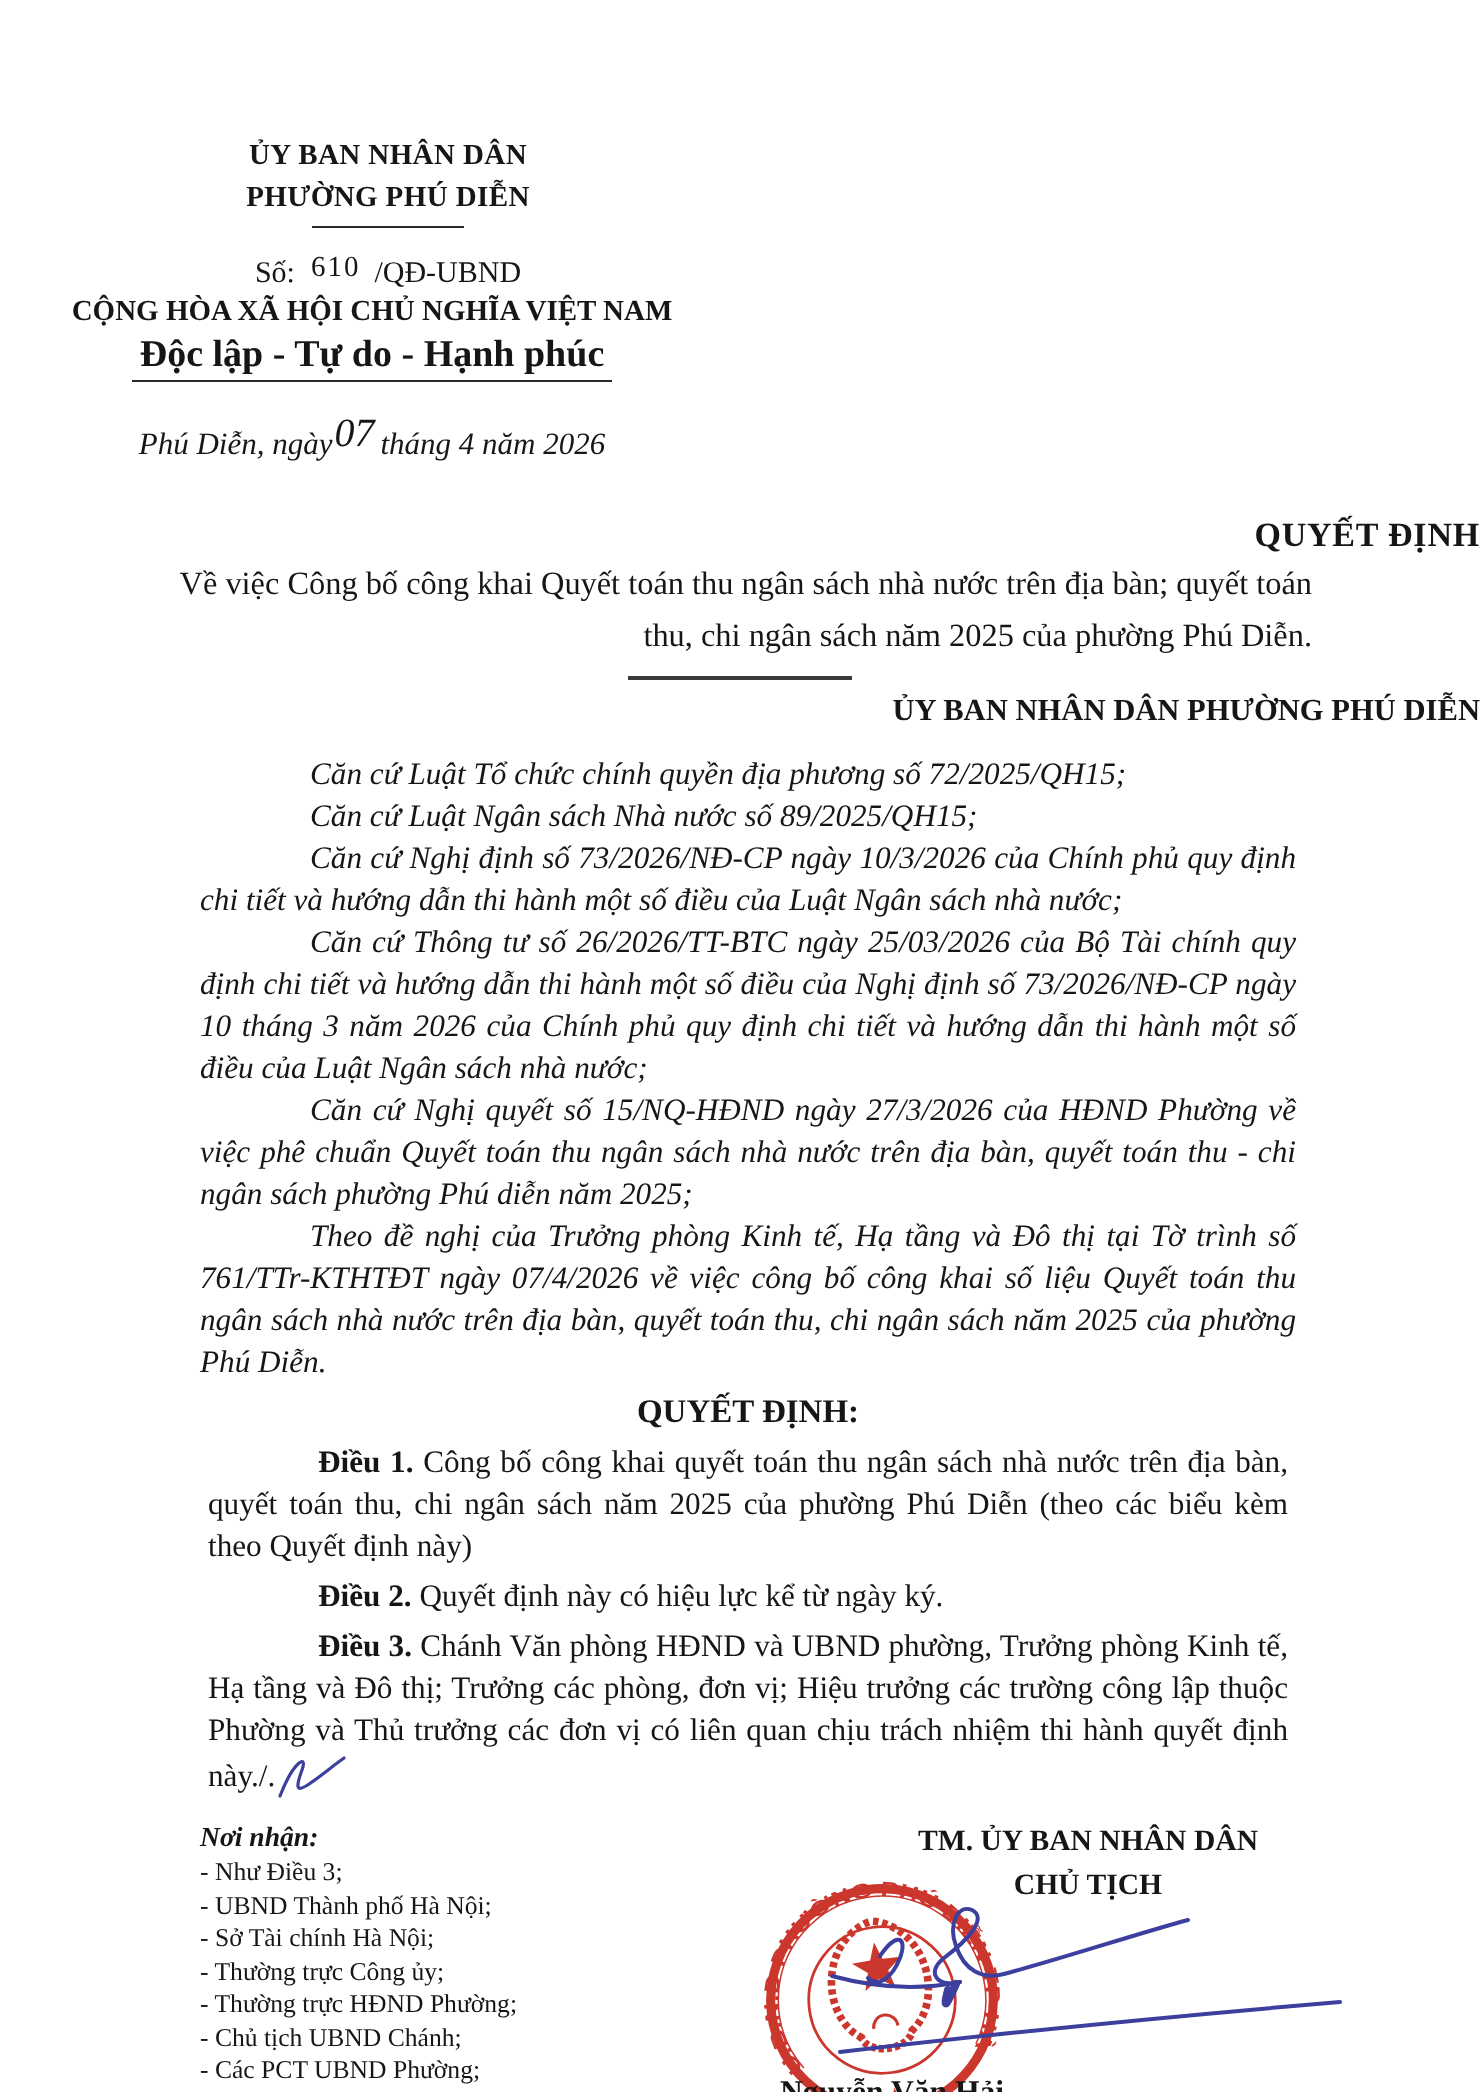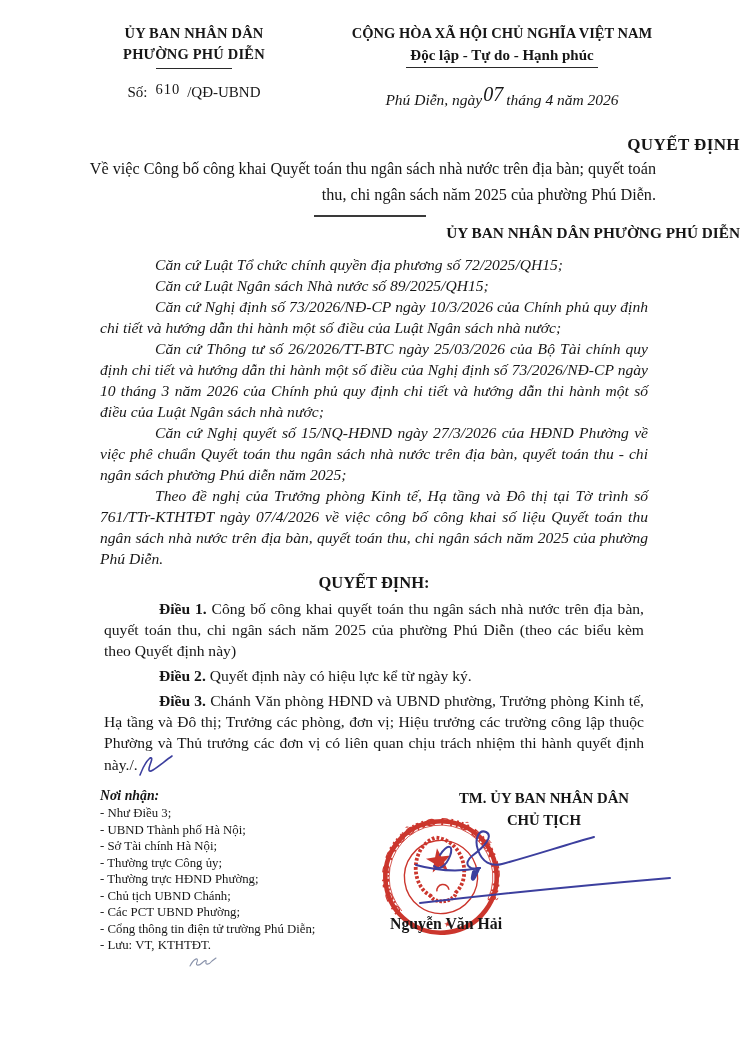--- a/index.html
+++ b/index.html
@@ -11,29 +11,29 @@
   html,body{margin:0;padding:0;background:#ffffff;}
   .page{
     position:relative;
     width:740px;height:1046px;
     background:#ffffff;
     color:var(--ink,#161616);
     font-family:"Liberation Serif","DejaVu Serif",serif;
     overflow:hidden;
   }
   
-  .header{display:flex;padding-top:23px;}
+  .header{display:flex;padding-top:68px;flex-direction:column;}
   .header-left{margin-left:72px;width:244px;text-align:center;}
   .org-line{font-weight:bold;font-size:14.5px;line-height:21px;letter-spacing:.2px;}
   .rule-left{width:76px;border-bottom:1.7px solid #2a2a2a;margin:3px auto 0;}
   .so-line{margin-top:15px;font-size:15px;}
   .num-fill{position:relative;top:-3px;margin:0 7px 0 8px;font-size:14.5px;letter-spacing:1px;}
   .header-right{width:372px;text-align:center;}
   .motto-1{font-weight:bold;font-size:14.5px;line-height:21px;}
-  .motto-2{display:inline-block;font-weight:bold;font-size:15px;line-height:22px;
+  .motto-2{display:inline-block;font-weight:bold;font-size:19px;line-height:22px;
            border-bottom:1.7px solid #2a2a2a;padding:0 4px 1px;text-align:center;}
   .date-line{margin-top:19px;font-style:italic;font-size:15.5px;}
   .day-sup{position:relative;top:-4px;margin:0 3px 0 1px;font-size:20px;}
   
   .title-block{text-align:right;margin-top:23px;}
   .doc-heading{font-weight:bold;font-size:17px;line-height:23px;letter-spacing:.4px;}
   .doc-subject{font-weight:normal;font-size:16.2px;line-height:25.5px;max-width:572px;margin:1px auto 0;}
   .title-rule{width:112px;border-top:2px solid #3a3a3a;margin:7px auto 5px;}
   .issuer{font-weight:bold;font-size:15.3px;line-height:21px;}
   

